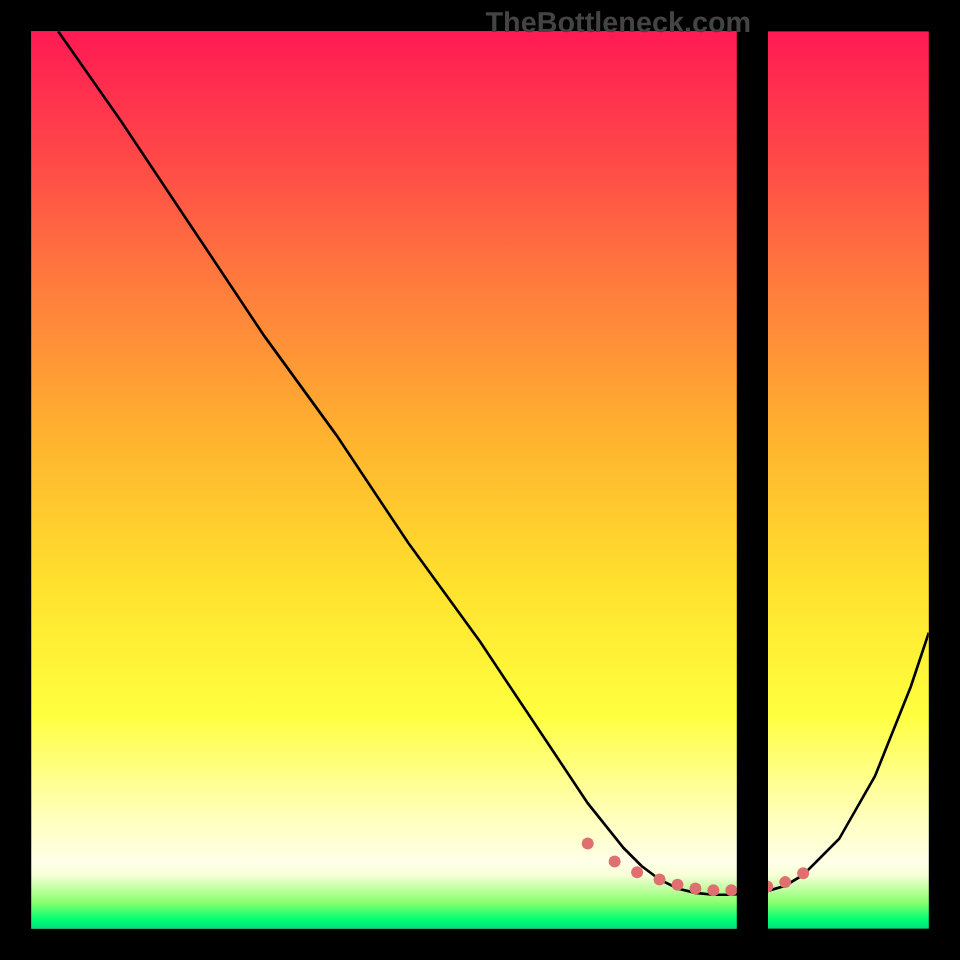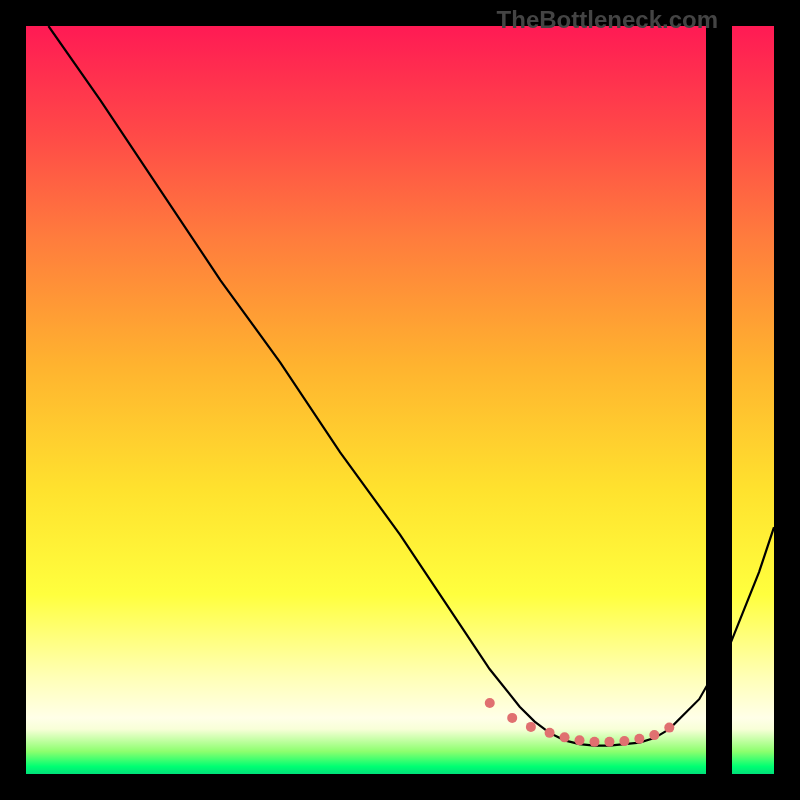--- a/index.html
+++ b/index.html
@@ -1,18 +1,18 @@
 <!DOCTYPE html>
 <html><head>
 <meta charset="utf-8">
 <style>
   * { margin: 0; padding: 0; box-sizing: border-box; }
   html, body { width: 800px; height: 800px; overflow: hidden; background: #000; }
   .wrapper {
-    width: 732px; height: 800px;
+    width: 640px; height: 800px;
     background: #f0abfc;
     position: relative;
   }
   .watermark {
     position: absolute;
     top: 6px; right: 14px;
     color: #444;
     font-family: Arial, Helvetica, sans-serif;
     font-size: 24px;
     font-weight: bold;

